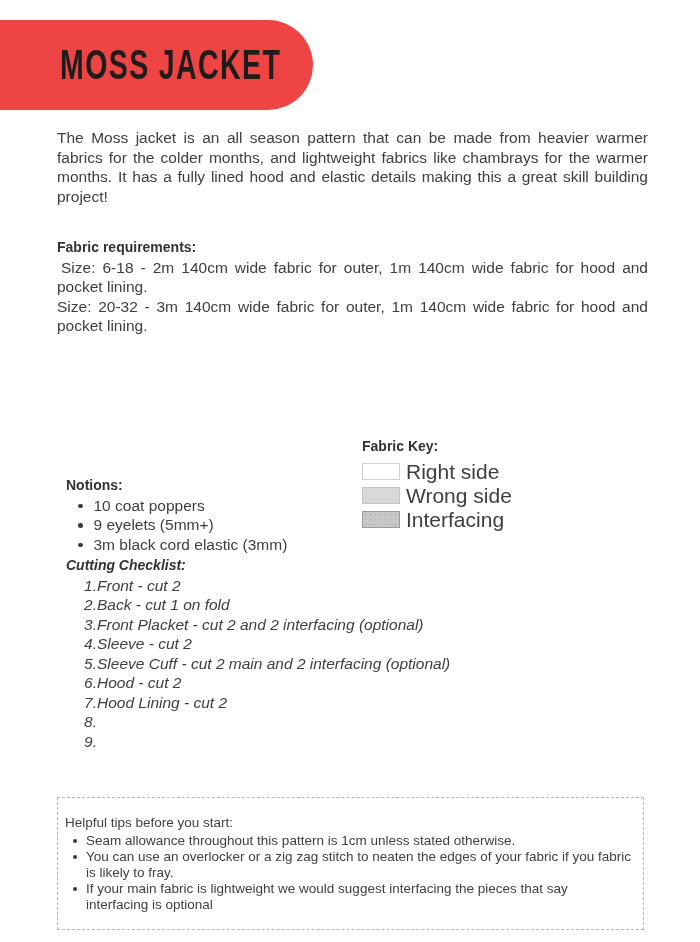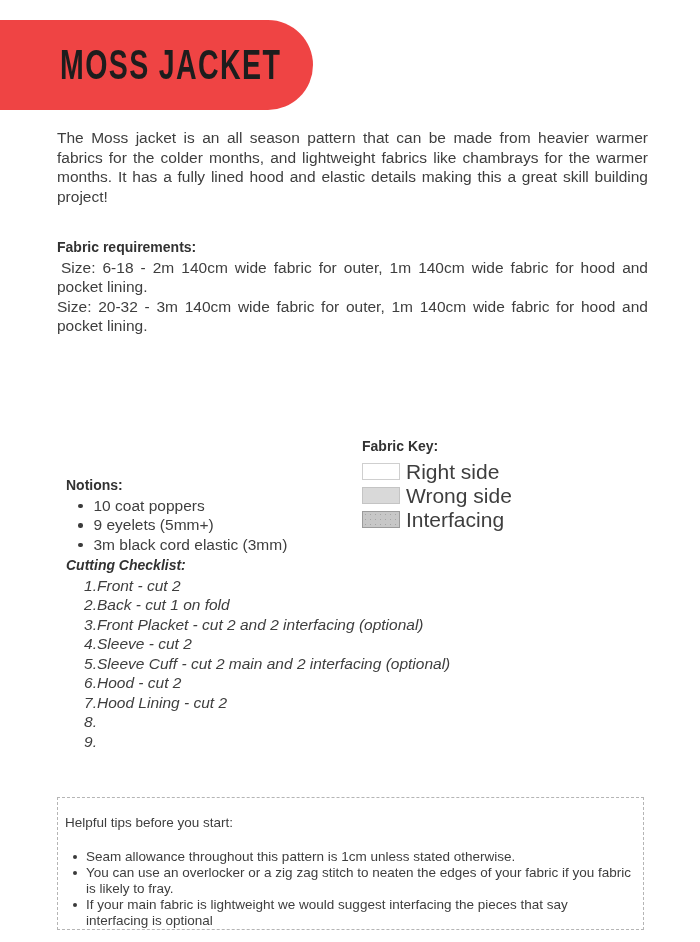--- a/index.html
+++ b/index.html
@@ -79,21 +79,21 @@
   .cutting li { display: flex; }
   .cutting .num { flex: none; width: 31px; text-align: right; }
 
   .tips-box {
     position: absolute; left: 57px; top: 797px;
     width: 587px; height: 133px;
     border: 1px dashed #b5b5b5;
     padding: 17px 10px 0 7px;
     font-size: 13.5px; line-height: 16px; color: #3e3e3e;
   }
-  .tips-box .tips-heading { margin-bottom: 18px; }
+  .tips-box .tips-heading { margin-bottom: 2px; }
   .tips-box li { display: flex; }
   .tips-box .dot { margin: 6px 9px 0 8px; width: 4px; height: 4px; }
 </style>
 </head>
 <body>
 
 <div class="page">
 
   <div class="banner">
     <span class="title">MOSS JACKET</span>

